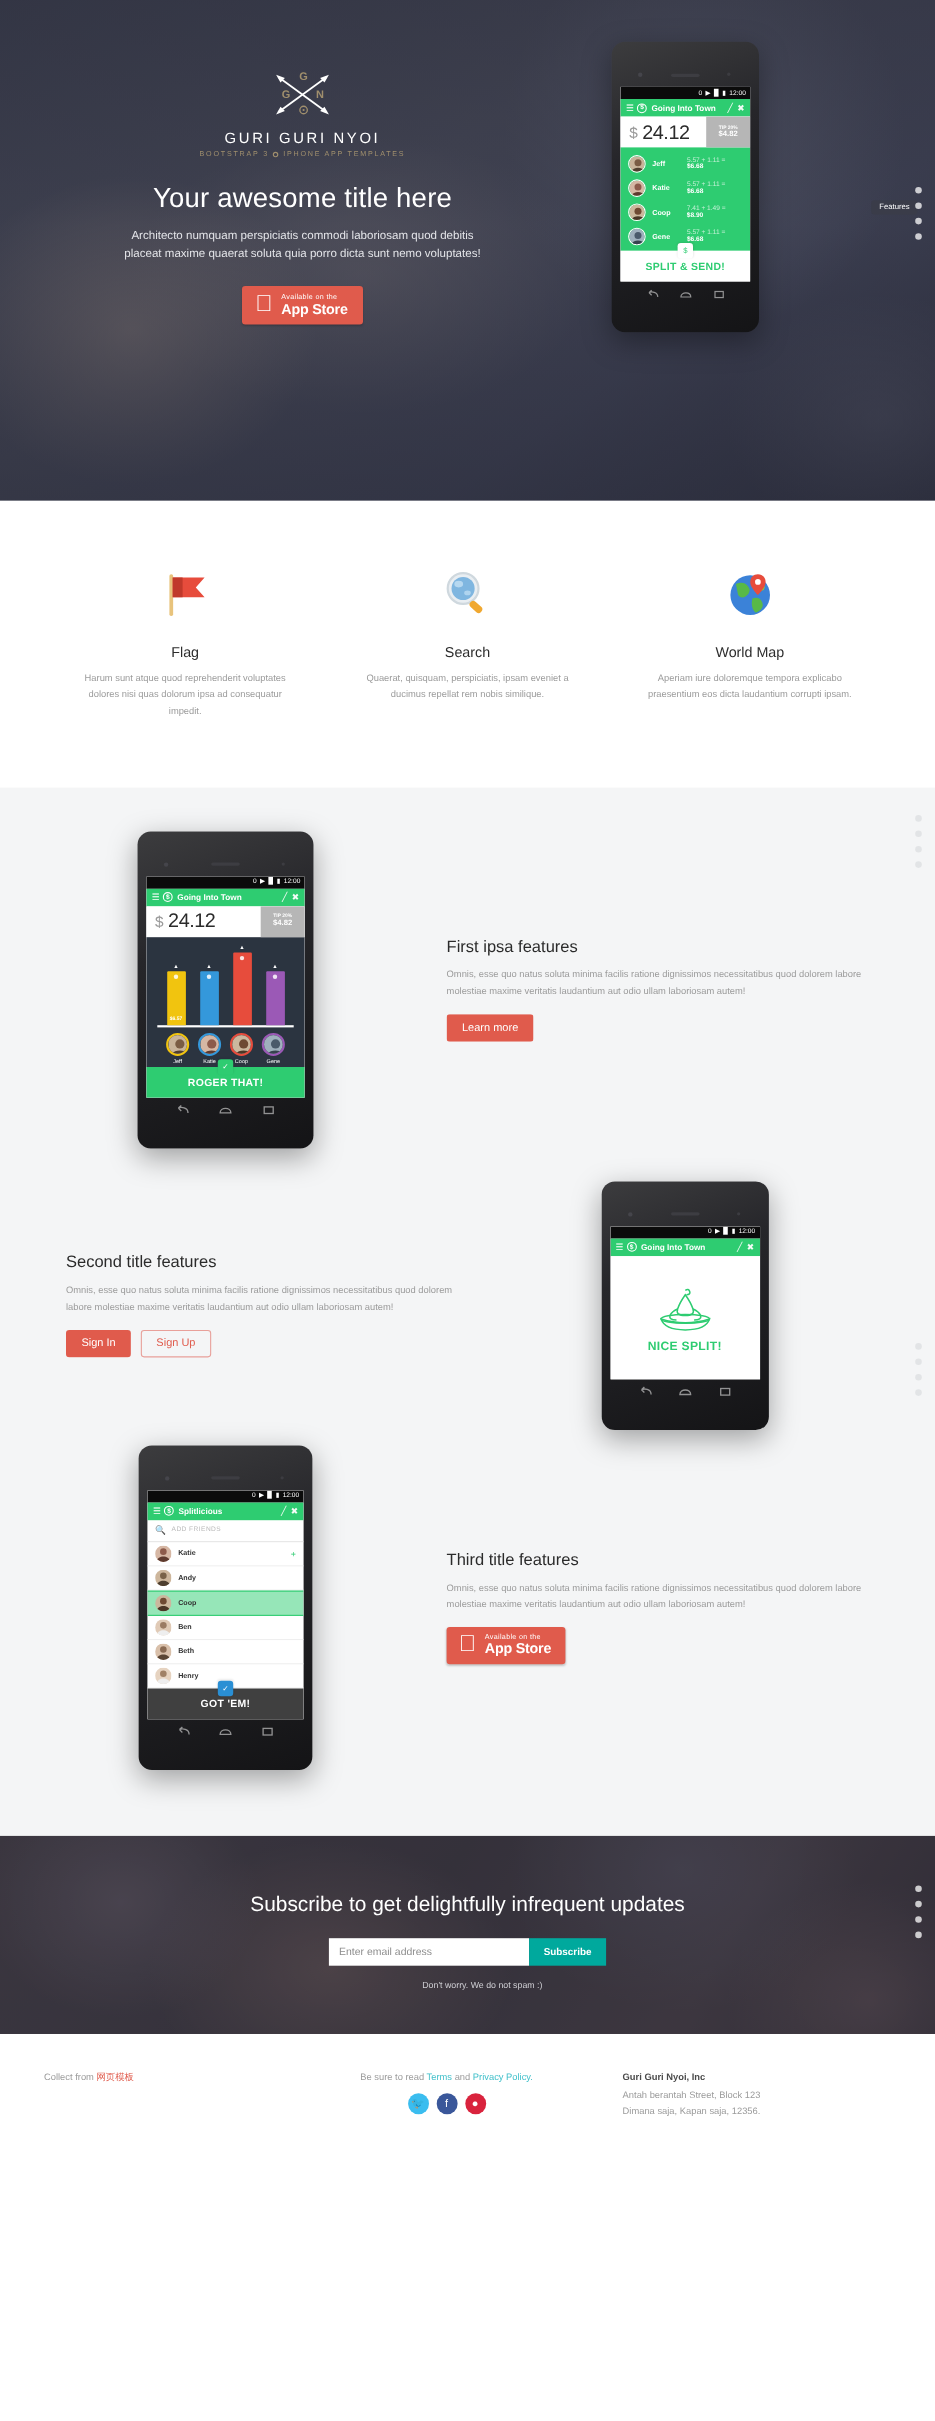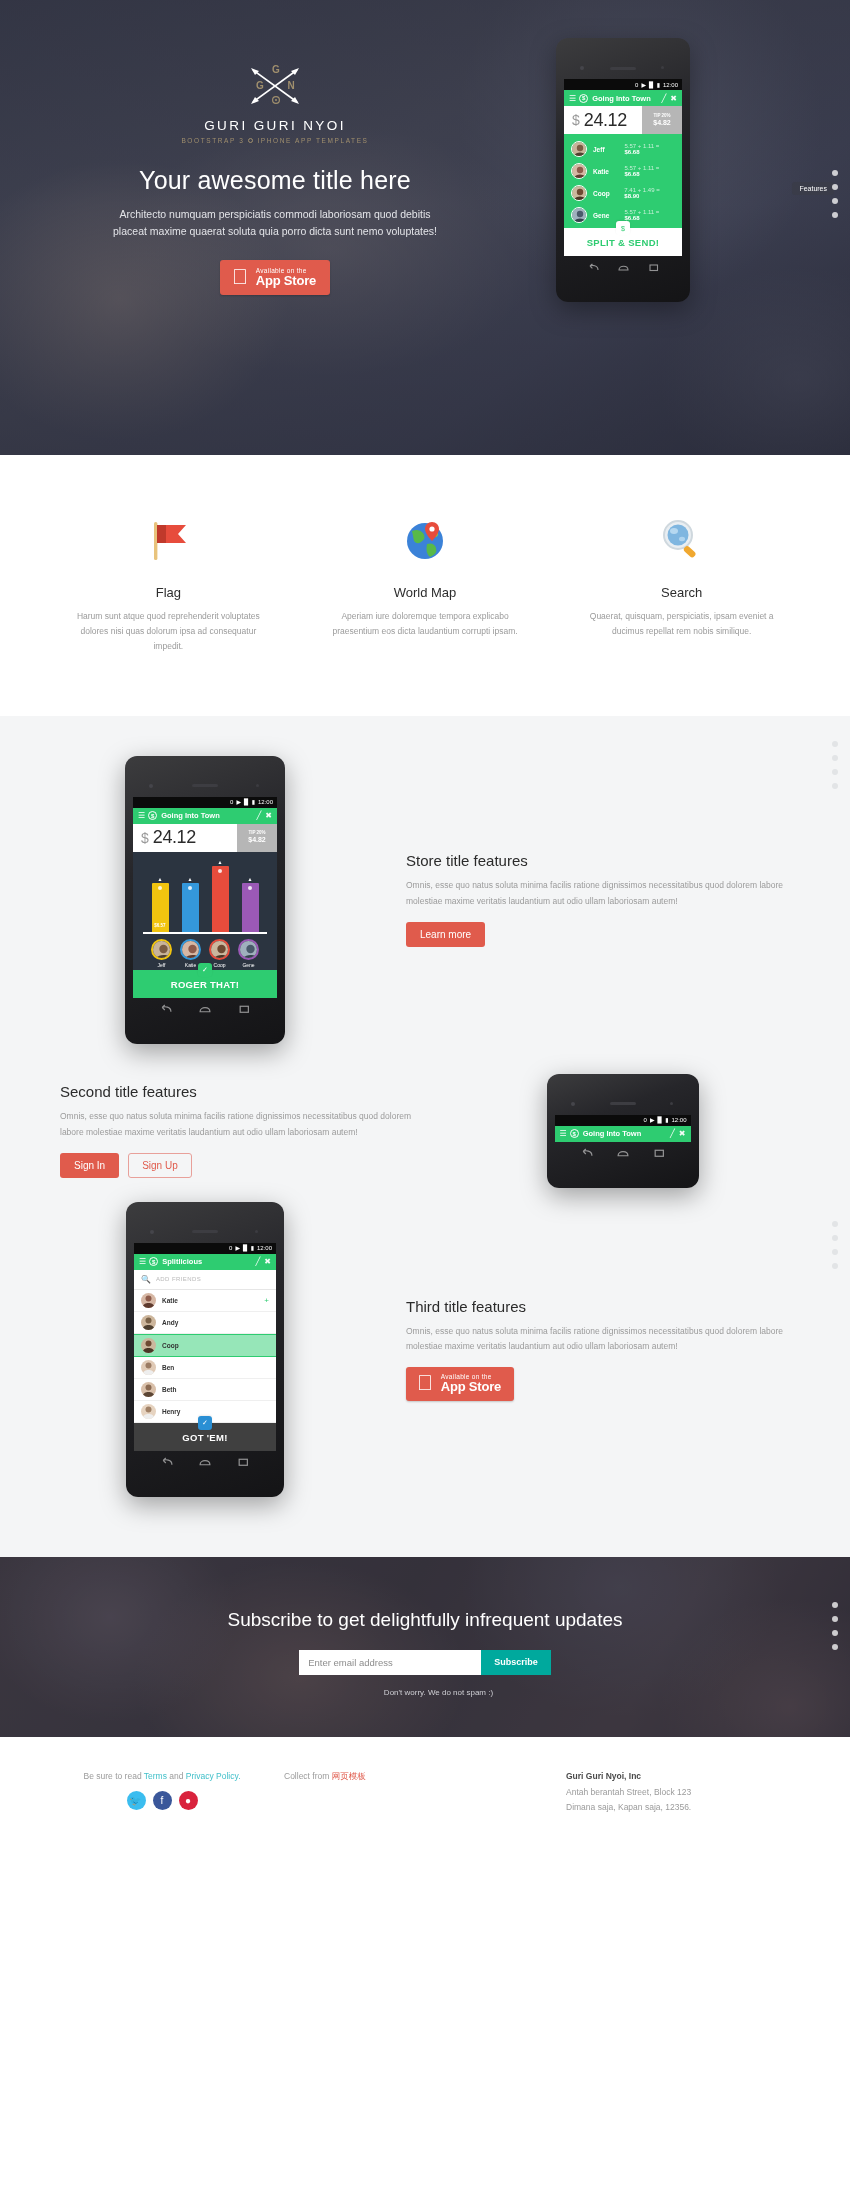--- a/index.html
+++ b/index.html
@@ -399,44 +399,44 @@
         <path d="M15 11 H24 V29 H15 Z" fill="#c0392b"></path>
       </svg>
     </div>
     <div class="icon-title">Flag</div>
     <div class="icon-desc">Harum sunt atque quod reprehenderit voluptates dolores nisi quas dolorum ipsa ad consequatur impedit.</div>
   </div>
 
   <div class="icon-col">
     <div class="icon-art">
       <svg width="52" height="52" viewBox="0 0 52 52">
+        <circle cx="22" cy="21" r="14" fill="#e9eef2" stroke="#cfd8de" stroke-width="2"></circle>
+        <circle cx="22" cy="21" r="10.5" fill="#7fb6e0"></circle>
+        <ellipse cx="18" cy="17" rx="4" ry="3" fill="#bcdcf2" opacity=".9"></ellipse>
+        <ellipse cx="26" cy="25" rx="3" ry="2.2" fill="#bcdcf2" opacity=".8"></ellipse>
+        <rect x="31" y="31" width="13" height="6.5" rx="3" transform="rotate(42 31 31)" fill="#f0a830"></rect>
+      </svg>
+    </div>
+    <div class="icon-title">Search</div>
+    <div class="icon-desc">Quaerat, quisquam, perspiciatis, ipsam eveniet a ducimus repellat rem nobis similique.</div>
+  </div>
+
+  <div class="icon-col">
+    <div class="icon-art">
+      <svg width="52" height="52" viewBox="0 0 52 52">
         <circle cx="26" cy="27" r="18" fill="#3b82d8"></circle>
         <path d="M13 17 q7-3 11 2 t-2 9 q-4 3-7-1z" fill="#58b948"></path>
         <path d="M28 30 q7-2 9 4 t-6 9 q-5-4-3-13z" fill="#58b948"></path>
         <path d="M32 13 q6 1 7 6 t-6 4 q-4-4-1-10z" fill="#8cc63f"></path>
         <path d="M33 8 c4 0 7 3 7 7 0 5-7 12-7 12s-7-7-7-12c0-4 3-7 7-7z" fill="#e74c3c"></path>
         <circle cx="33" cy="15" r="2.6" fill="#fff"></circle>
       </svg>
     </div>
     <div class="icon-title">World Map</div>
     <div class="icon-desc">Aperiam iure doloremque tempora explicabo praesentium eos dicta laudantium corrupti ipsam.</div>
-  </div>
-
-  <div class="icon-col">
-    <div class="icon-art">
-      <svg width="52" height="52" viewBox="0 0 52 52">
-        <circle cx="22" cy="21" r="14" fill="#e9eef2" stroke="#cfd8de" stroke-width="2"></circle>
-        <circle cx="22" cy="21" r="10.5" fill="#7fb6e0"></circle>
-        <ellipse cx="18" cy="17" rx="4" ry="3" fill="#bcdcf2" opacity=".9"></ellipse>
-        <ellipse cx="26" cy="25" rx="3" ry="2.2" fill="#bcdcf2" opacity=".8"></ellipse>
-        <rect x="31" y="31" width="13" height="6.5" rx="3" transform="rotate(42 31 31)" fill="#f0a830"></rect>
-      </svg>
-    </div>
-    <div class="icon-title">Search</div>
-    <div class="icon-desc">Quaerat, quisquam, perspiciatis, ipsam eveniet a ducimus repellat rem nobis similique.</div>
   </div>
 </section>
 
 <section class="features-wrap">
 
   <div class="sidenav" style="top:25px;">
     <span class="sdot grey"></span>
     <span class="sdot grey"></span>
     <span class="sdot grey"></span>
     <span class="sdot grey"></span>
@@ -557,21 +557,21 @@
           <svg class="navbtn" width="12" height="10" viewBox="0 0 11 9">
               <path d="M1 7 C1 2 10 2 10 7 Z" stroke="#ddd" stroke-width="1.1" fill="none"></path>
             </svg>
           <svg class="navbtn" width="12" height="10" viewBox="0 0 11 9">
               <rect x="2" y="2" width="7.5" height="5.5" stroke="#ddd" stroke-width="1.1" fill="none"></rect>
             </svg>
         </div>
       </div>
     </div>
     <div class="feat-text" style="padding-left:36px;">
-      <h2 class="feat-title">Store title features</h2>
+      <h2 class="feat-title">First ipsa features</h2>
       <p class="feat-desc">Omnis, esse quo natus soluta minima facilis ratione dignissimos necessitatibus quod dolorem labore molestiae maxime veritatis laudantium aut odio ullam laboriosam autem!</p>
       <button class="btn btn-red">Learn more</button>
     </div>
   </div>
 
   <div class="feat-row" style="margin-top:30px;">
     <div class="feat-text" style="width:330px; padding-left:20px;">
       <h2 class="feat-title">Second title features</h2>
       <p class="feat-desc">Omnis, esse quo natus soluta minima facilis ratione dignissimos necessitatibus quod dolorem labore molestiae maxime veritatis laudantium aut odio ullam laboriosam autem!</p>
       <div class="btn-row">
@@ -593,20 +593,33 @@
             <span class="sb-icon">▉</span>
             <span class="sb-icon">▮</span>
             <span class="sb-icon">12:00</span>
           </div>
           <div class="appbar">
             <span class="burger">☰</span>
             <span class="coin">$</span>
             <span class="title">Going Into Town</span>
             <span class="act">╱</span>
             <span class="act">✖</span>
+          </div>
+          <div class="nice-split">
+            <svg width="60" height="48" viewBox="0 0 60 48">
+              <g fill="none" stroke="#2ecc71" stroke-width="1.4">
+                <path d="M30 7 q3-2 4 1 t-3 3"></path>
+                <path d="M30 11 q-5 7-7 13 q-2 6 7 6 q9 0 7-6 q-2-6-7-13z"></path>
+                <path d="M23 24 q-5 2-7 6 q-1 4 6 4"></path>
+                <path d="M37 24 q5 2 7 6 q1 4-6 4"></path>
+                <path d="M8 33 q22 7 44 0 q-3 10-22 10 T8 33z"></path>
+                <ellipse cx="30" cy="33" rx="22" ry="4"></ellipse>
+              </g>
+            </svg>
+            <div class="nice-label">NICE SPLIT!</div>
           </div>
         </div>
         <div class="phone-bottom">
           <svg class="navbtn" width="12" height="10" viewBox="0 0 11 9">
               <path d="M10 7 C10 2 4 2 2 3 M2 3 l2.4-2.2 M2 3 l2.4 2.4" stroke="#ddd" stroke-width="1.1" fill="none"></path>
             </svg>
           <svg class="navbtn" width="12" height="10" viewBox="0 0 11 9">
               <path d="M1 7 C1 2 10 2 10 7 Z" stroke="#ddd" stroke-width="1.1" fill="none"></path>
             </svg>
           <svg class="navbtn" width="12" height="10" viewBox="0 0 11 9">
@@ -739,31 +752,31 @@
   </div>
   <div class="sidenav" style="top:45px;">
     <span class="sdot light"></span>
     <span class="sdot light"></span>
     <span class="sdot light"></span>
     <span class="sdot light"></span>
   </div>
 </section>
 
 <footer class="footer">
+  <div class="f-col">
+    <span>Collect from </span><a class="f-link cn" href="#">网页模板</a>
+  </div>
   <div class="f-col mid">
     <div>
       <span>Be sure to read </span><a class="f-link" href="#">Terms</a><span> and </span><a class="f-link" href="#">Privacy Policy.</a>
     </div>
     <div class="socials">
       <span class="soc tw">🐦</span>
       <span class="soc fb">f</span>
       <span class="soc pi">●</span>
     </div>
   </div>
-  <div class="f-col">
-    <span>Collect from </span><a class="f-link cn" href="#">网页模板</a>
-  </div>
   <div class="f-col right">
     <div class="f-company">Guri Guri Nyoi, Inc</div>
     <div class="f-addr">Antah berantah Street, Block 123</div>
     <div class="f-addr" style="margin-top:0">Dimana saja, Kapan saja, 12356.</div>
   </div>
 </footer>
 
 </body></html>

